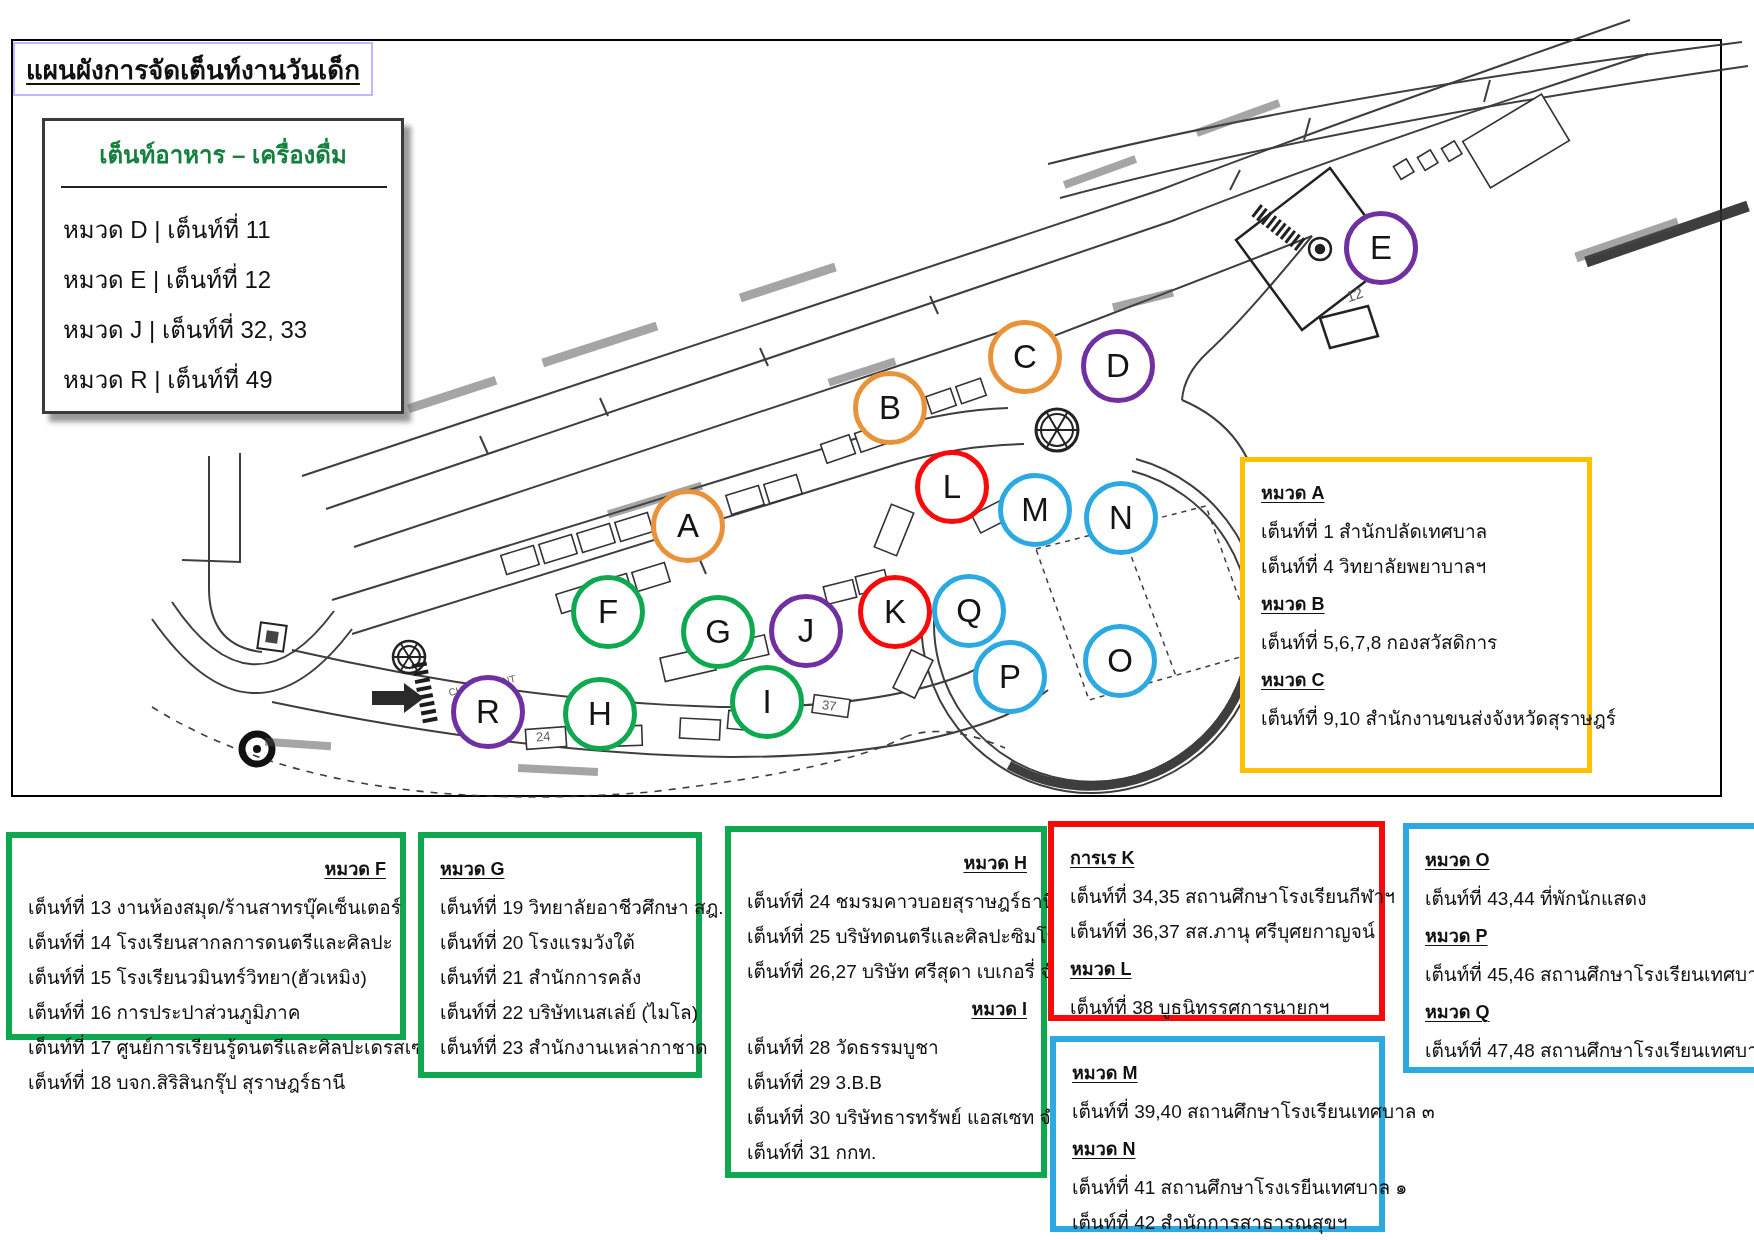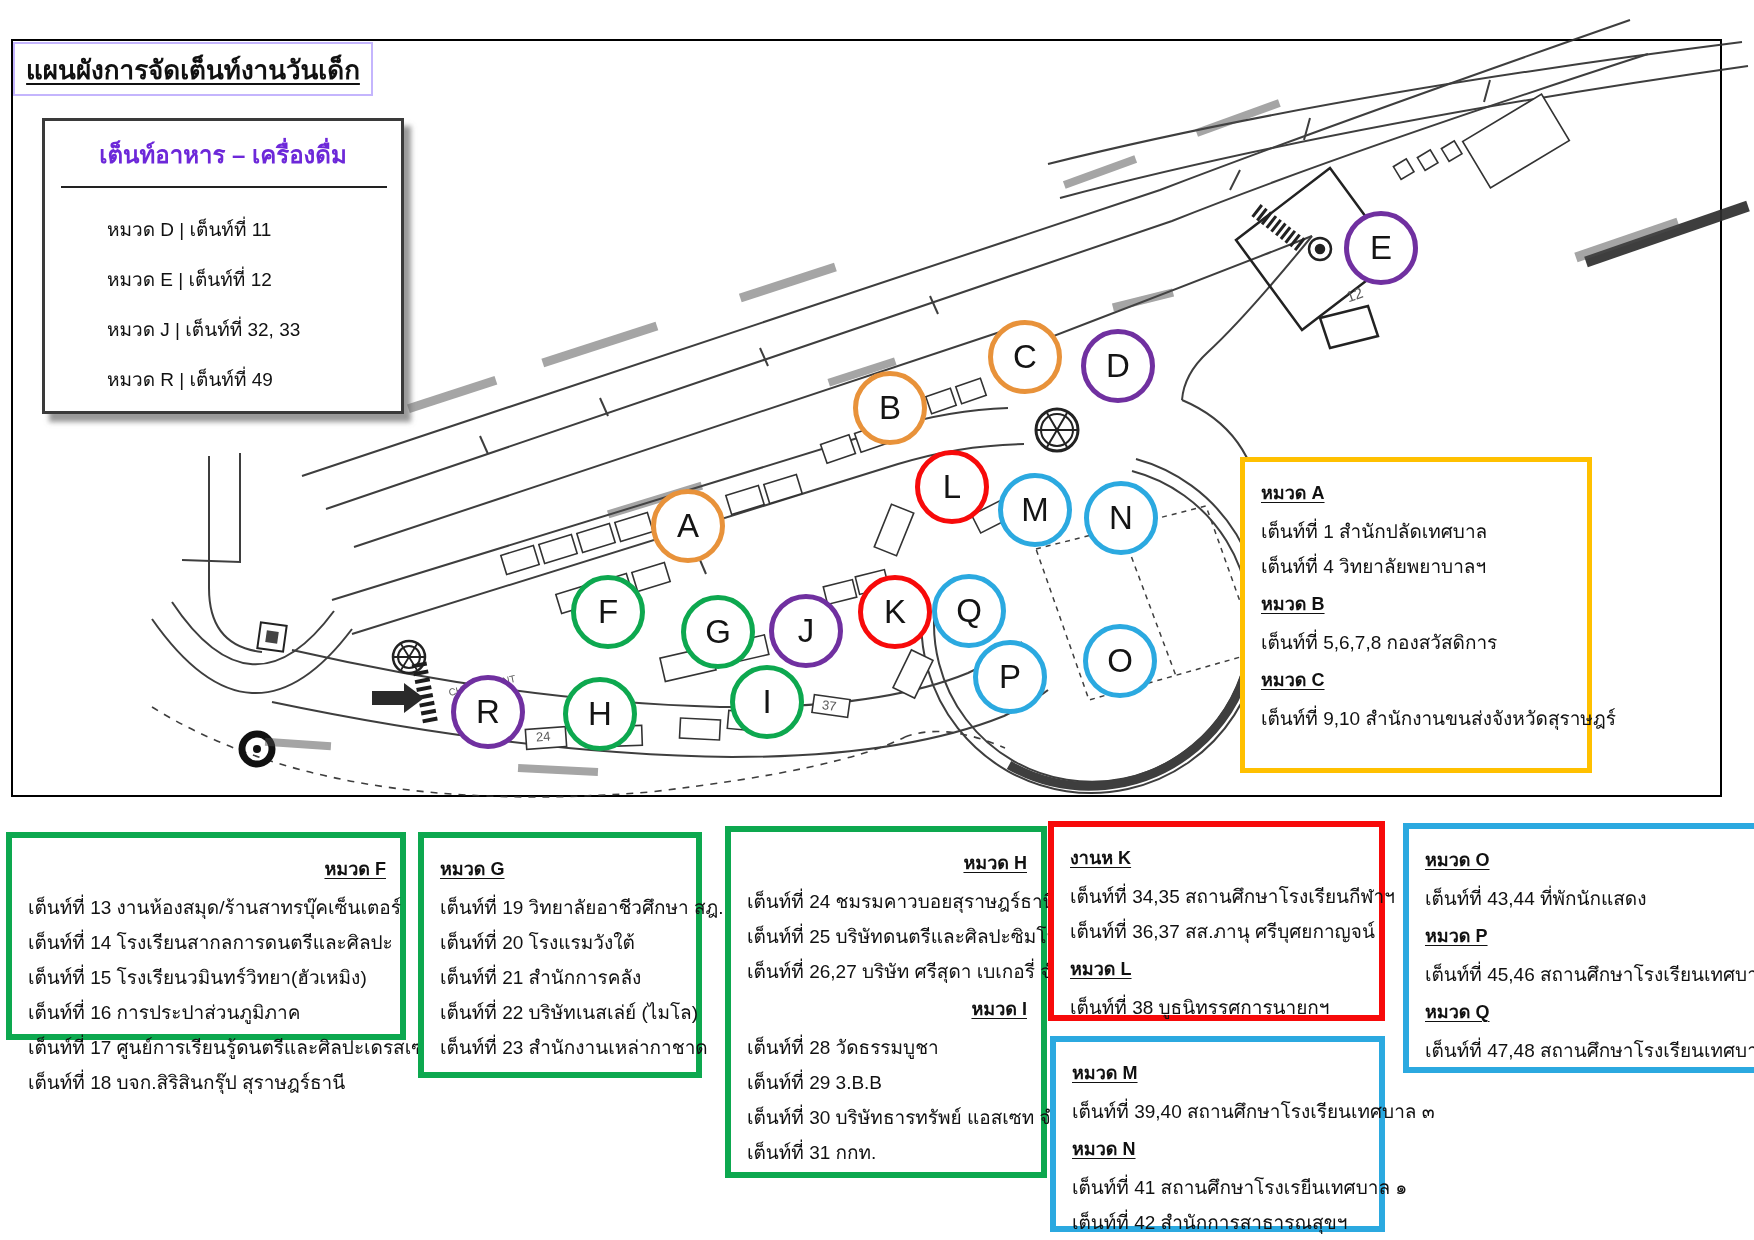--- a/index.html
+++ b/index.html
@@ -12,24 +12,24 @@
   #map-art{position:absolute;left:0;top:0;width:1754px;height:1240px;z-index:1;pointer-events:none;}
 
   
   #title-box{position:absolute;left:13px;top:42px;width:356px;height:50px;background:#fff;
     border:2px solid #c4b5fd;display:flex;align-items:center;justify-content:center;z-index:4;}
   #title-box .t{font-size:26px;font-weight:700;text-decoration:underline;text-underline-offset:4px;}
 
   
   #food-box{position:absolute;left:42px;top:118px;width:356px;height:290px;background:#fff;
     border:3px solid #3a3a3a;box-shadow:7px 8px 5px rgba(110,110,110,.7);z-index:4;}
-  #food-box .hd{margin-top:14px;text-align:center;font-size:24px;font-weight:700;color:#6d28d9;}
+  #food-box .hd{margin-top:14px;text-align:center;font-size:24px;font-weight:700;color:#15803d;}
   #food-box .sep{height:0;border-bottom:2px solid #222;margin:12px 14px 0 16px;}
   #food-box .rows{padding:16px 0 0 18px;}
-  #food-box .row{font-size:19px;height:50px;display:flex;align-items:center;margin-left:44px;}
+  #food-box .row{font-size:24px;height:50px;display:flex;align-items:center;}
 
   
   .legend-box{position:absolute;background:#fff;border-style:solid;z-index:3;
     padding:10px 14px 6px 16px;box-sizing:border-box;}
   .legend-box .sec-h{font-size:18px;font-weight:700;text-decoration:underline;
     text-underline-offset:3px;margin:6px 0 6px 0;}
   .legend-box .sec-l{font-size:19px;margin:0;height:35px;display:flex;align-items:center;white-space:nowrap;}
 
   
   .marker{position:absolute;width:64px;height:64px;border-radius:50%;background:#fff;
@@ -220,21 +220,21 @@
         <div class="sec-l">เต็นท์ที่ 24 ชมรมคาวบอยสุราษฎร์ธานี</div>
         <div class="sec-l">เต็นท์ที่ 25 บริษัทดนตรีและศิลปะซิมโฟนี่</div>
         <div class="sec-l">เต็นท์ที่ 26,27 บริษัท ศรีสุดา เบเกอรี่ จำกัด</div>
         <div class="sec-h">หมวด I</div>
         <div class="sec-l">เต็นท์ที่ 28 วัดธรรมบูชา</div>
         <div class="sec-l">เต็นท์ที่ 29 3.B.B</div>
         <div class="sec-l">เต็นท์ที่ 30 บริษัทธารทรัพย์ แอสเซท จำกัด</div>
         <div class="sec-l">เต็นท์ที่ 31 กกท.</div>
       </div>
       <div class="legend-box" style="left: 1048px; top: 821px; width: 337px; height: 200px; border-width: 6px; border-color: rgb(247, 10, 10);">
-        <div class="sec-h">งานห K</div>
+        <div class="sec-h">การเร K</div>
         <div class="sec-l">เต็นท์ที่ 34,35 สถานศึกษาโรงเรียนกีฬาฯ</div>
         <div class="sec-l">เต็นท์ที่ 36,37 สส.ภานุ ศรีบุศยกาญจน์</div>
         <div class="sec-h">หมวด L</div>
         <div class="sec-l">เต็นท์ที่ 38 บูธนิทรรศการนายกฯ</div>
       </div>
       <div class="legend-box" style="left: 1050px; top: 1036px; width: 335px; height: 196px; border-width: 6px; border-color: rgb(43, 169, 224);">
         <div class="sec-h">หมวด M</div>
         <div class="sec-l">เต็นท์ที่ 39,40 สถานศึกษาโรงเรียนเทศบาล ๓</div>
         <div class="sec-h">หมวด N</div>
         <div class="sec-l">เต็นท์ที่ 41 สถานศึกษาโรงเรยีนเทศบาล ๑</div>

